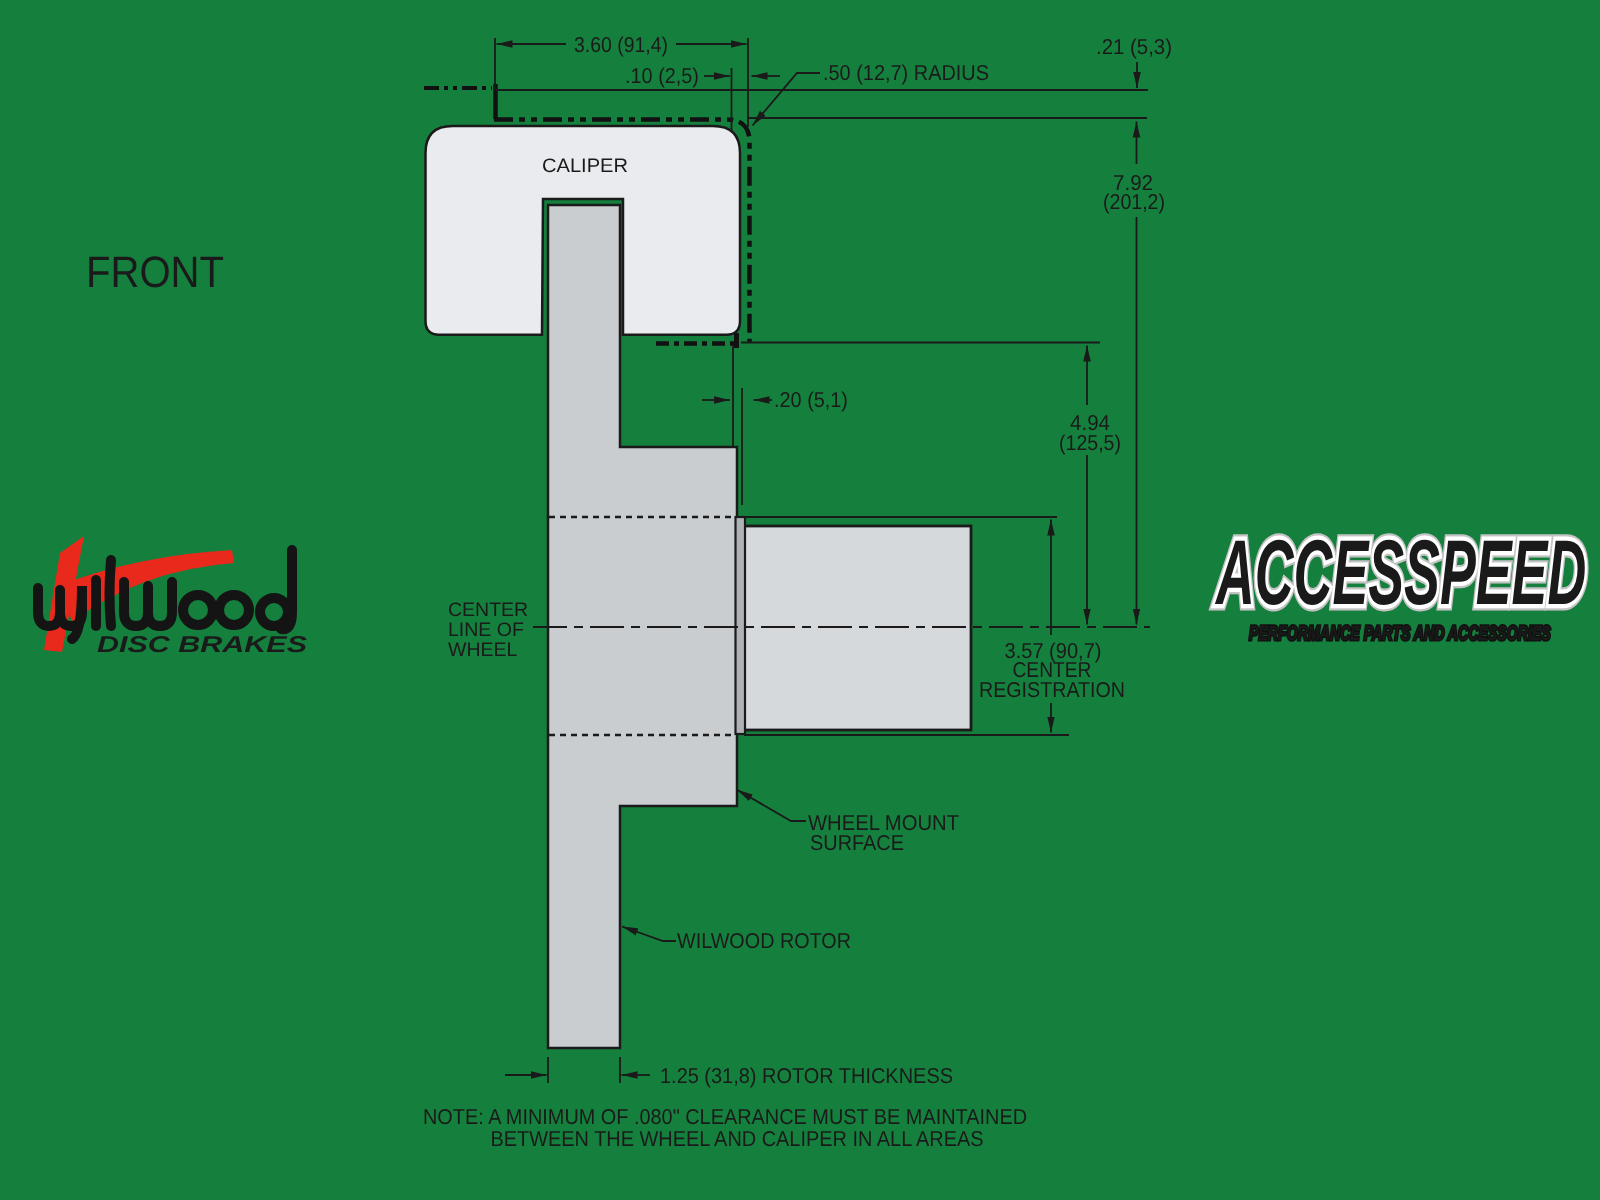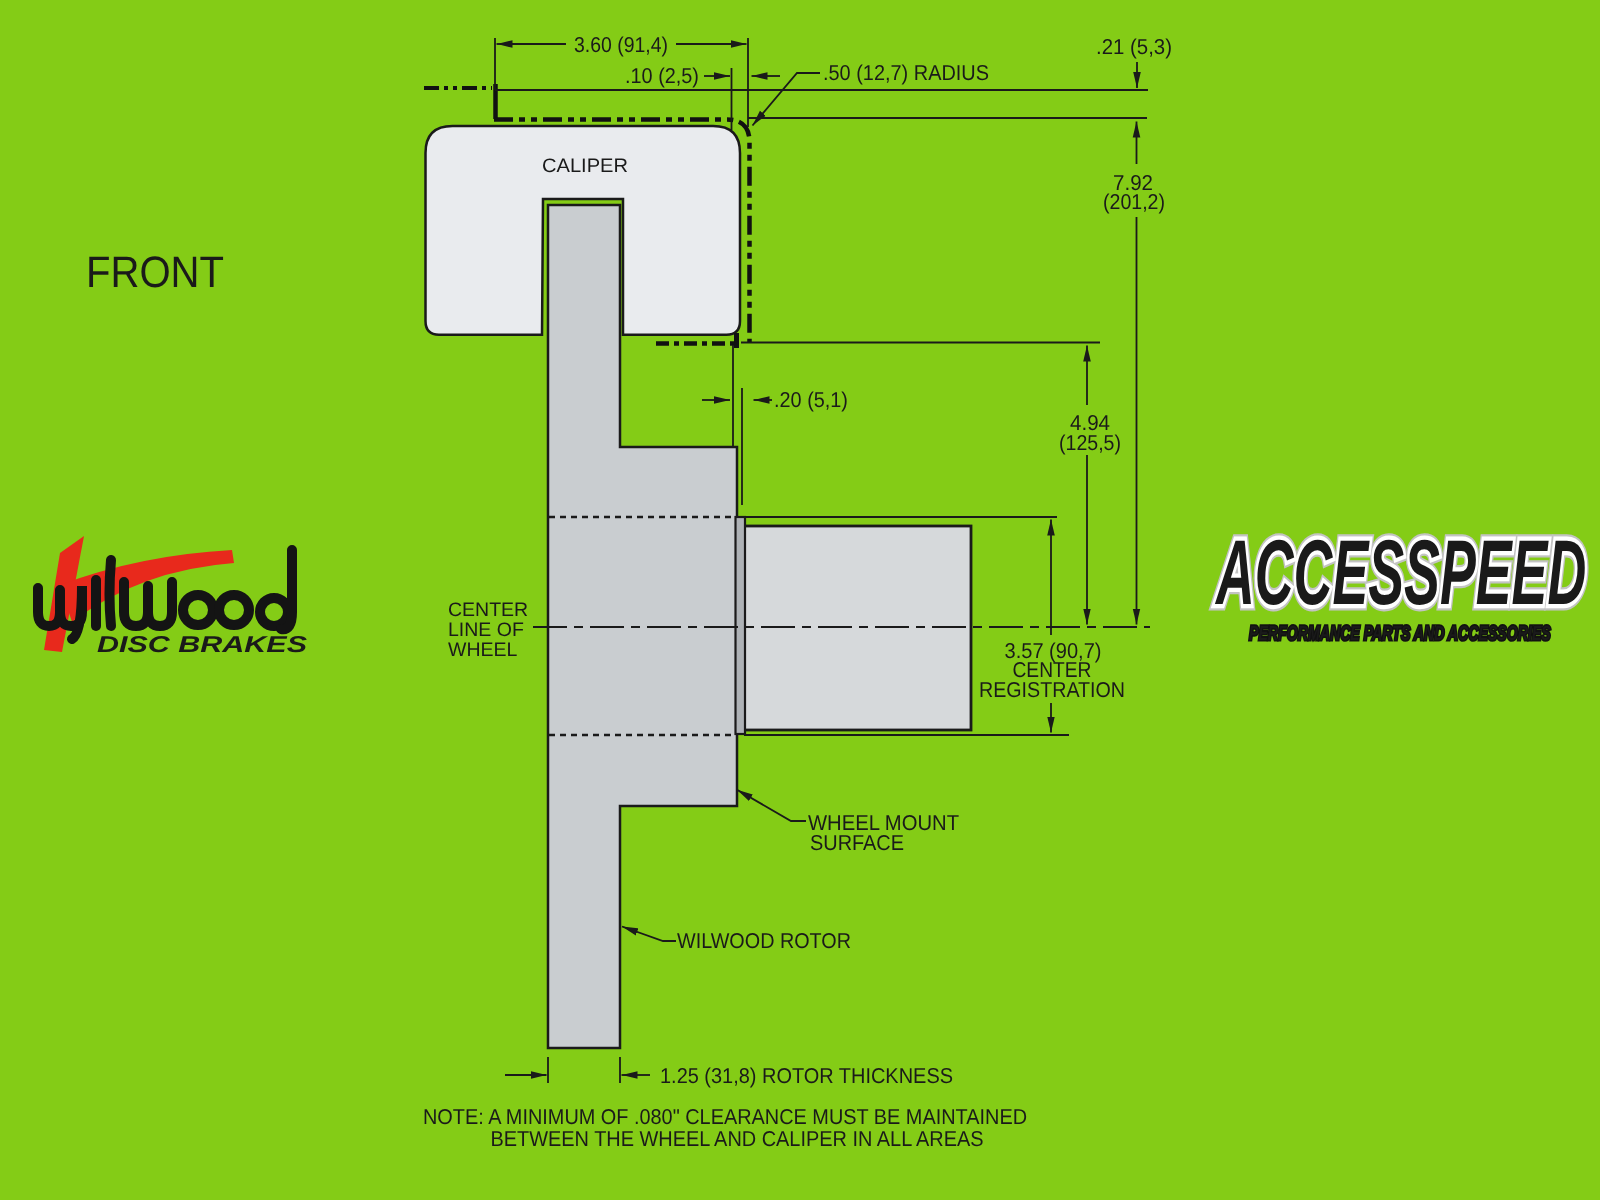--- a/index.html
+++ b/index.html
@@ -1,16 +1,16 @@
 <!DOCTYPE html>
 <html><head>
 <meta charset="utf-8">
 <style>
 html,body{margin:0;padding:0;background:#fff;}
-#page{position:relative;width:1600px;height:1200px;background:#84cc16;overflow:hidden;will-change:transform;transform:translateZ(0);}
+#page{position:relative;width:1600px;height:1200px;background:#15803d;overflow:hidden;will-change:transform;transform:translateZ(0);}
 svg text{font-family:"Liberation Sans",sans-serif;fill:#1a1a1a;text-rendering:geometricPrecision;}
 </style>
 </head>
 <body>
 <div id="page">
 <svg width="1600" height="1200" viewBox="0 0 1600 1200">
 <defs>
 <marker id="ar" viewBox="0 0 16 9" refX="16" refY="4.5" markerWidth="16" markerHeight="9" orient="auto" markerUnits="userSpaceOnUse">
 <path d="M0,0.7 L16,4.5 L0,8.3 Z" fill="#1a1a1a"></path>
 </marker>

